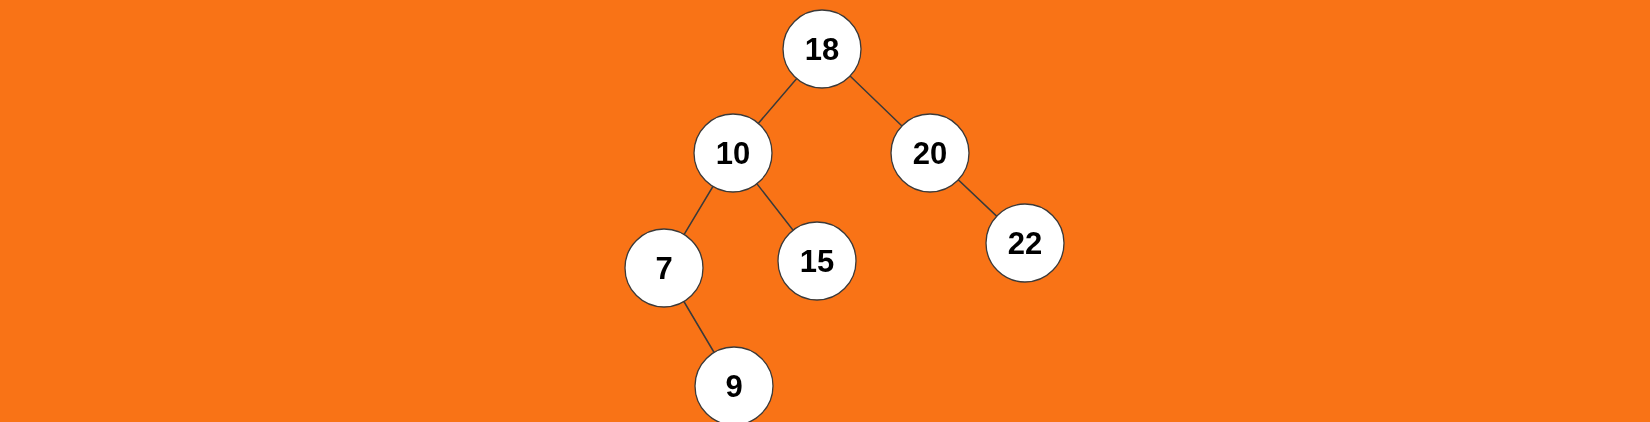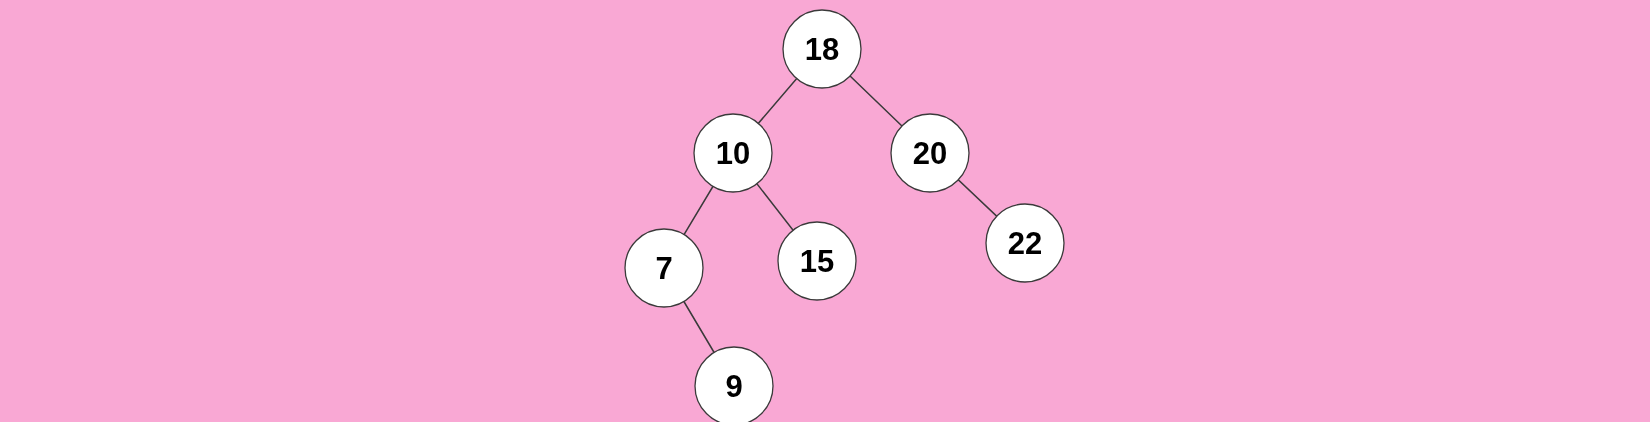--- a/index.html
+++ b/index.html
@@ -4,21 +4,21 @@
 <style>
   html, body {
     margin: 0;
     padding: 0;
     background: #ffffff;
   }
   .figure-wrap {
     position: relative;
     width: 1650px;
     height: 422px;
-    background: #f9a8d4;
+    background: #f97316;
     overflow: hidden;
     font-family: "Liberation Sans", sans-serif;
   }
   svg.tree-canvas {
     display: block;
     width: 1650px;
     height: 422px;
   }
   .tree-edge {
     stroke-linecap: round;

